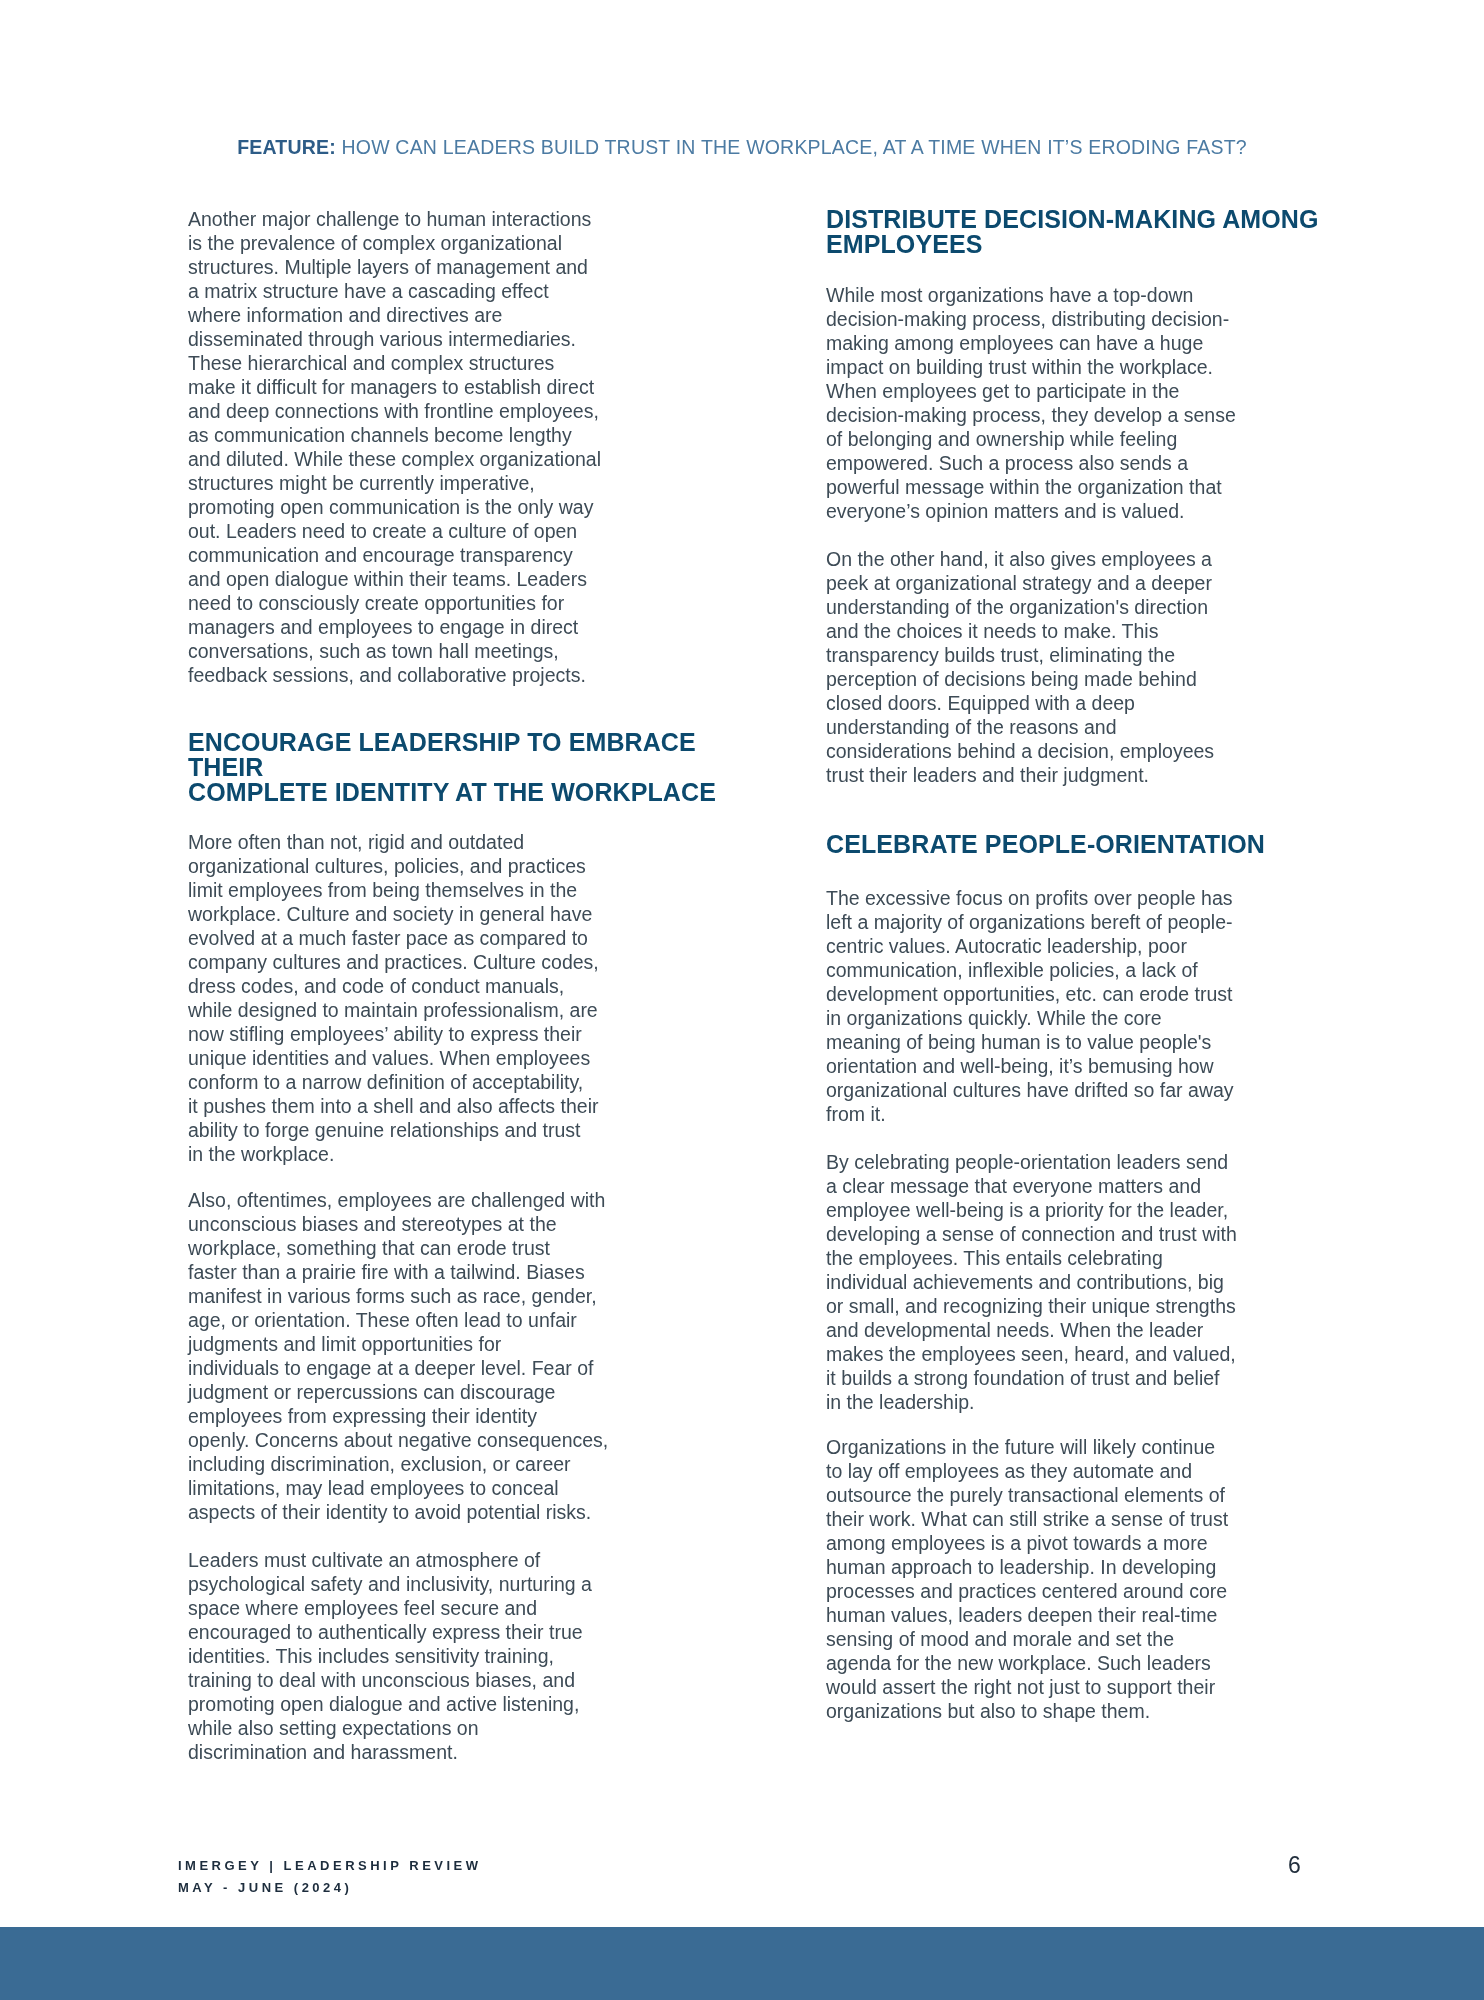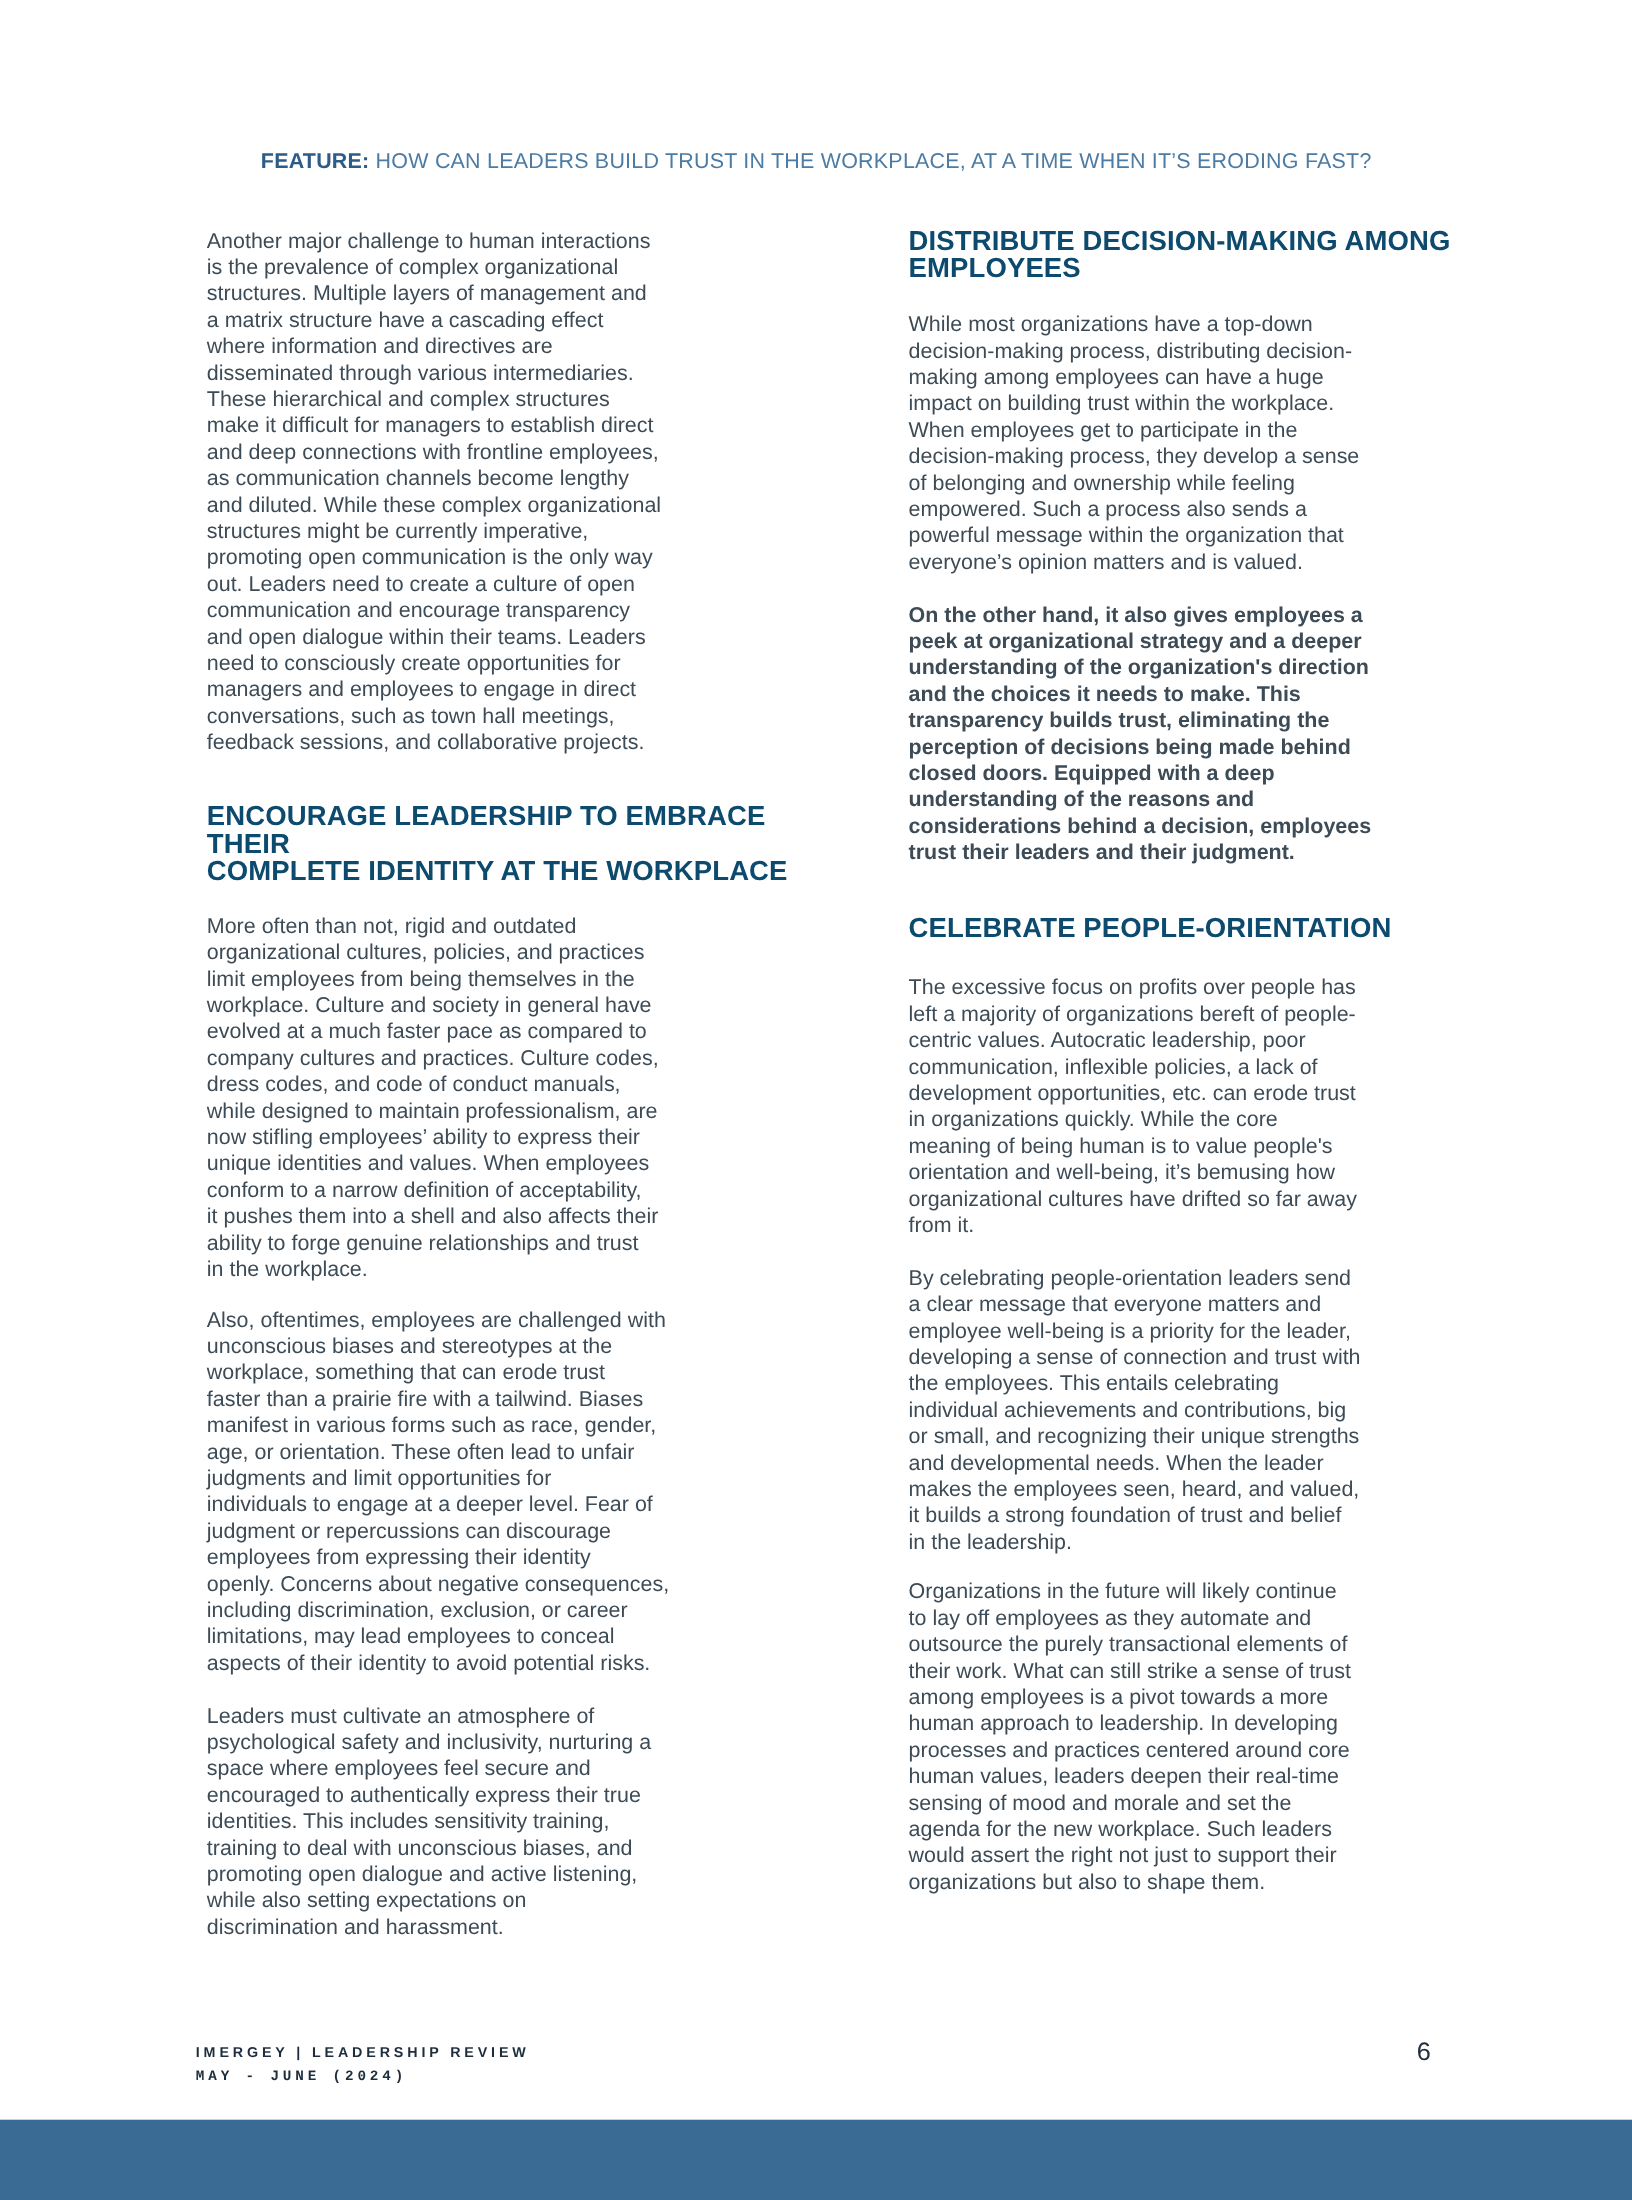--- a/index.html
+++ b/index.html
@@ -59,21 +59,20 @@
   }
   .footer-issue {
     position: absolute;
     left: 178px;
     top: 1878px;
     font-size: 13px;
     font-weight: bold;
     letter-spacing: 3.5px;
     color: #1d2d3d;
     line-height: 20px;
-    font-family: Liberation Mono, monospace;
   }
   .page-number {
     position: absolute;
     left: 1288px;
     top: 1852px;
     font-size: 23px;
     color: #222f3d;
   }
   .accent-bar {
     position: absolute;
@@ -160,21 +159,21 @@
     <p style="margin-top:26px;">While most organizations have a top-down
 decision-making process, distributing decision-
 making among employees can have a huge
 impact on building trust within the workplace.
 When employees get to participate in the
 decision-making process, they develop a sense
 of belonging and ownership while feeling
 empowered. Such a process also sends a
 powerful message within the organization that
 everyone’s opinion matters and is valued.</p>
-    <p style="margin-top:24px;font-weight:bold;">On the other hand, it also gives employees a
+    <p style="margin-top:24px;">On the other hand, it also gives employees a
 peek at organizational strategy and a deeper
 understanding of the organization's direction
 and the choices it needs to make. This
 transparency builds trust, eliminating the
 perception of decisions being made behind
 closed doors. Equipped with a deep
 understanding of the reasons and
 considerations behind a decision, employees
 trust their leaders and their judgment.</p>
     <h2 style="margin-top:45px;">CELEBRATE PEOPLE-ORIENTATION</h2>

